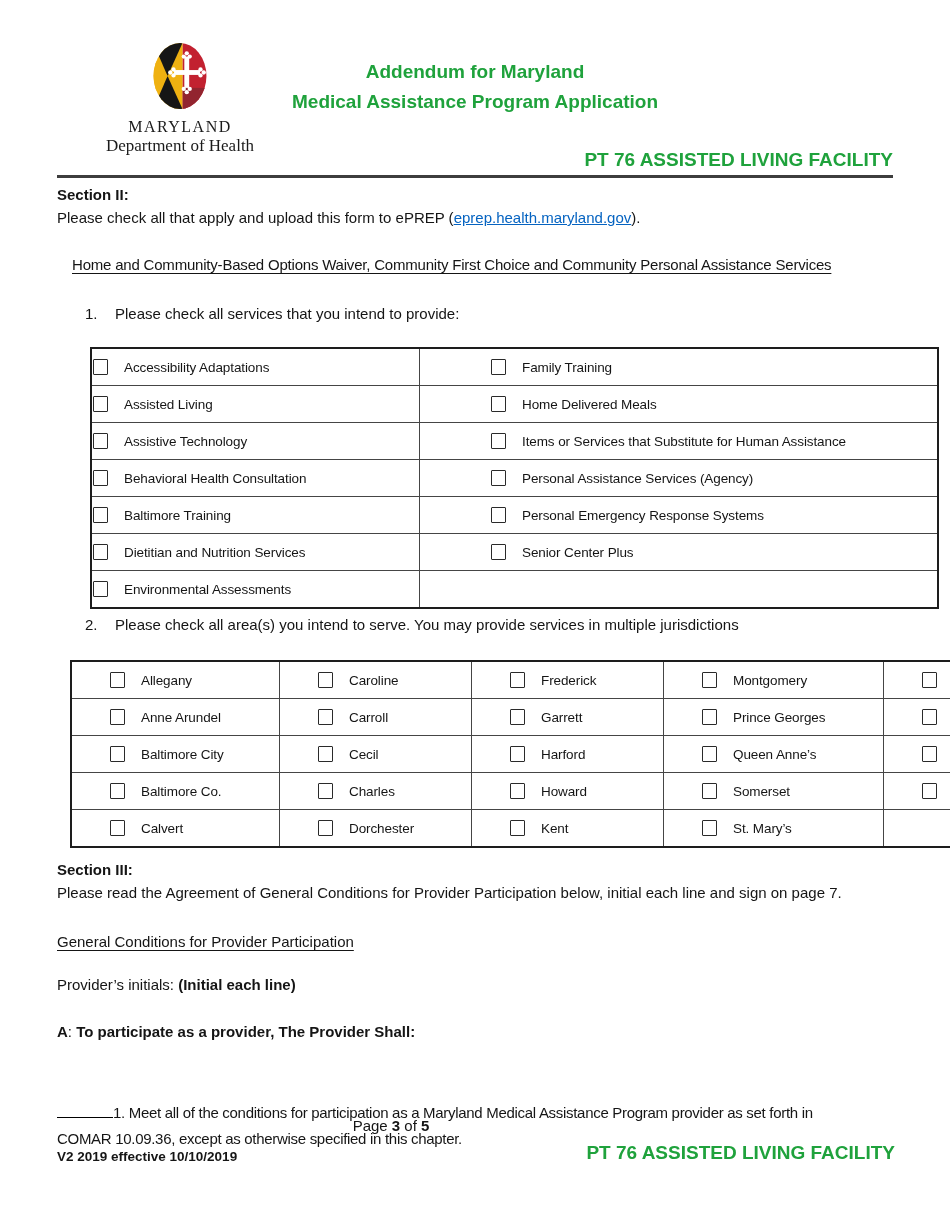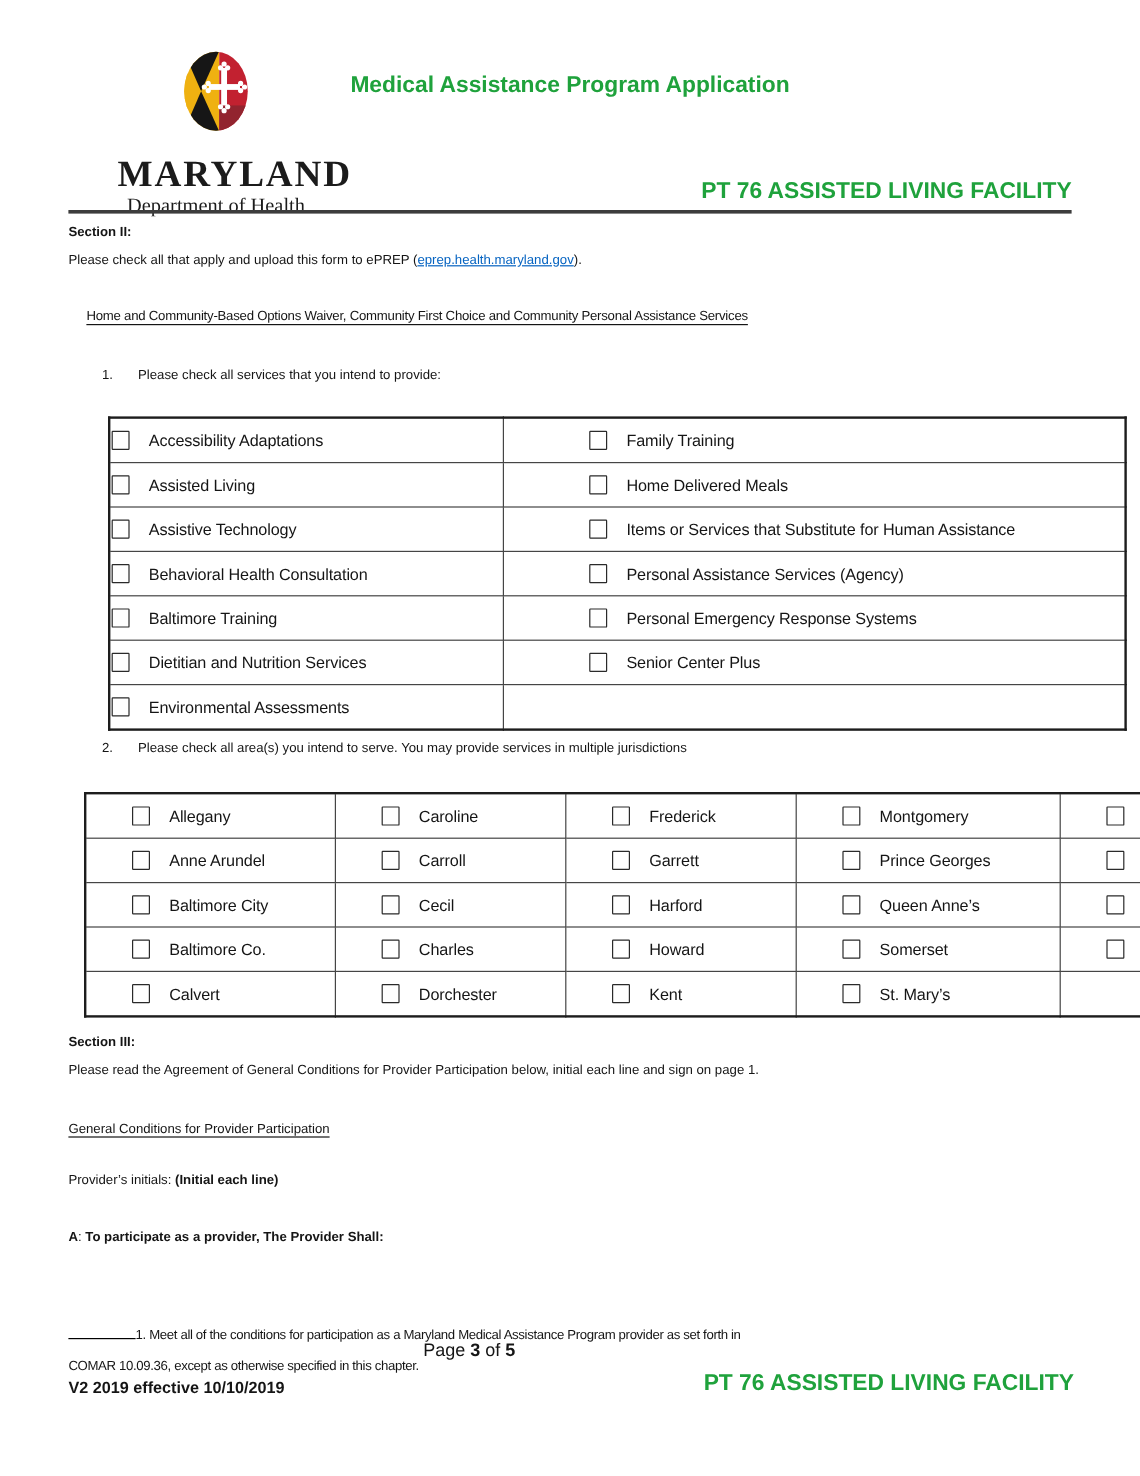--- a/index.html
+++ b/index.html
@@ -2,34 +2,34 @@
 <html><head>
 <meta charset="utf-8">
 <style>
   html,body{margin:0;padding:0;background:#ffffff;}
   .page{position:relative;width:950px;height:1230px;margin:0 auto;background:#fff;
         font-family:"Liberation Sans",sans-serif;color:#151515;overflow:hidden;}
 
   
   .logo{position:absolute;left:98px;top:42px;width:164px;text-align:center;}
   .logo svg{width:54px;height:68px;display:block;margin:0 auto;}
-  .logo-name{font-family:"Liberation Serif",serif;font-weight:700;font-size:31px;
-             letter-spacing:1.5px;line-height:1.05;margin-top:19px;color:#1b1b1b;}
+  .logo-name{font-family:"Liberation Serif",serif;font-weight:400;font-size:16px;
+             letter-spacing:1.5px;line-height:1.05;margin-top:9px;color:#1b1b1b;}
   .logo-dept{font-family:"Liberation Serif",serif;font-size:17px;line-height:1.2;color:#1b1b1b;}
 
   .titles{position:absolute;left:0;top:57px;width:950px;text-align:center;
           font-weight:700;font-size:19px;line-height:30px;}
   .green{color:#1fa23c;}
   .pt76-top{position:absolute;right:57px;top:149px;font-weight:700;font-size:19px;}
   .hrule{position:absolute;left:57px;top:175px;width:836px;height:3px;background:#3d3d3d;}
 
   
   .abs{position:absolute;}
   .b{font-weight:700;}
-  .body-txt{font-size:11px;line-height:23px;}
+  .body-txt{font-size:15px;line-height:23px;}
   .underline{text-decoration:underline;text-underline-offset:3px;}
   a.link{color:#0563c1;text-decoration:underline;cursor:pointer;}
   .qnum{display:inline-block;width:30px;}
 
   
   table{border-collapse:collapse;table-layout:fixed;}
   .svc{position:absolute;left:90px;top:347px;width:770px;border:2px solid #1d1d1d;}
   .svc td{border:1.5px solid #454545;height:34px;vertical-align:middle;
           font-size:13.5px;letter-spacing:-0.1px;}
   .svc td.svc-left{width:325px;}
@@ -87,20 +87,21 @@
         <circle cx="88" cy="50" r="4" fill="#ffffff"></circle>
           <circle cx="88" cy="61" r="4" fill="#ffffff"></circle>
           <circle cx="94" cy="55.5" r="4" fill="#ffffff"></circle>
       </g>
     </svg>
     <div class="logo-name">MARYLAND</div>
     <div class="logo-dept">Department of Health</div>
   </div>
 
   <div class="titles green">
+    <div>Addendum for Maryland</div>
     <div>Medical Assistance Program Application</div>
   </div>
   <div class="pt76-top green">PT 76 ASSISTED LIVING FACILITY</div>
   <div class="hrule"></div>
 
   <div class="abs body-txt b" style="left:57px;top:183px;">Section II:</div>
   <div class="abs body-txt" style="left:57px;top:206px;">
     <span>Please check all that apply and upload this form to ePREP (</span><a class="link">eprep.health.maryland.gov</a><span>).</span>
   </div>
 
@@ -181,21 +182,21 @@
           <td><span class="checkbox"></span><span class="cb-label">Calvert</span></td>
           <td><span class="checkbox"></span><span class="cb-label">Dorchester</span></td>
           <td><span class="checkbox"></span><span class="cb-label">Kent</span></td>
           <td><span class="checkbox"></span><span class="cb-label">St. Mary’s</span></td>
           <td></td>
         </tr>
       </tbody>
     </table>
 
   <div class="abs body-txt b" style="left:57px;top:858px;">Section III:</div>
-  <div class="abs body-txt" style="left:57px;top:881px;">Please read the Agreement of General Conditions for Provider Participation below, initial each line and sign on page 1.</div>
+  <div class="abs body-txt" style="left:57px;top:881px;">Please read the Agreement of General Conditions for Provider Participation below, initial each line and sign on page 7.</div>
   <div class="abs body-txt underline" style="left:57px;top:930px;">General Conditions for Provider Participation</div>
 
   <div class="abs body-txt" style="left:57px;top:973px;">
     <span>Provider’s initials: </span><span class="b">(Initial each line)</span>
   </div>
 
   <div class="abs body-txt" style="left:57px;top:1020px;">
     <span class="b">A</span><span>: </span><span class="b">To participate as a provider, The Provider Shall:</span>
   </div>
 

